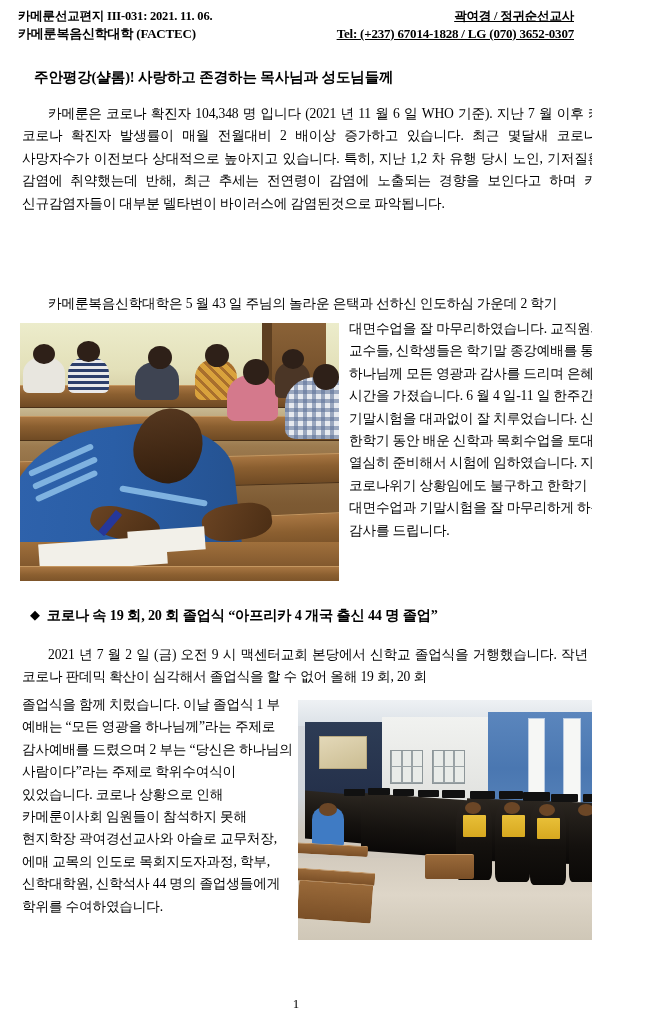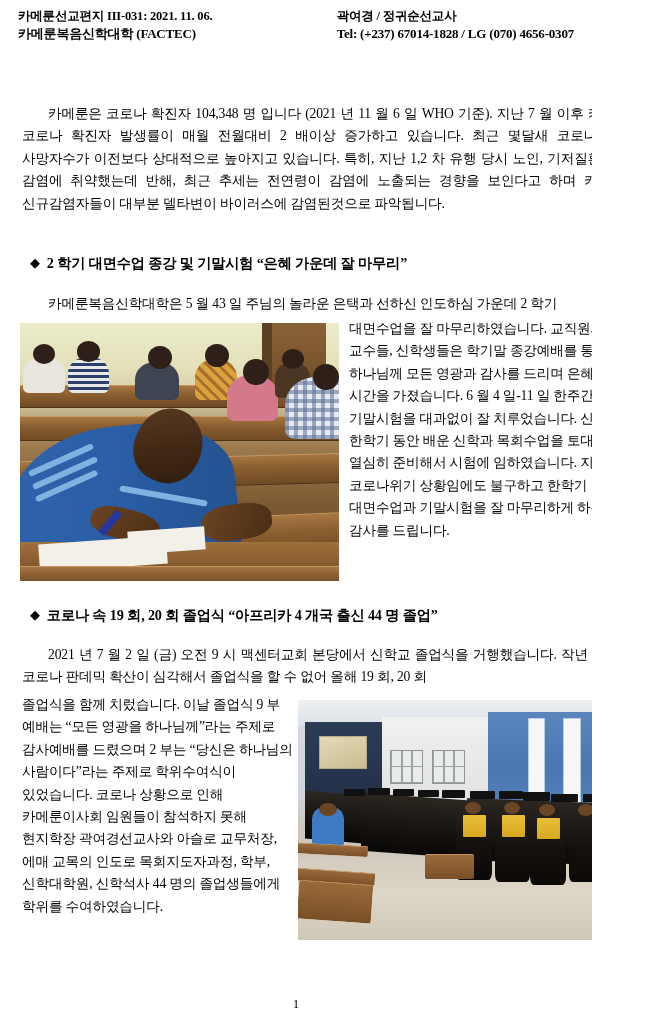--- a/index.html
+++ b/index.html
@@ -32,20 +32,22 @@
   .hdr-left {
     position: absolute;
     left: 0;
     top: 0;
     text-align: left;
   }
   .hdr-right {
     position: absolute;
     right: 0;
     top: 0;
+    text-align: right;
+    text-decoration: underline;
   }
   .hdr-line1 {
     font-size: 12.5px;
     font-weight: bold;
     line-height: 17px;
     white-space: nowrap;
     letter-spacing: -0.2px;
   }
   .hdr-line2 {
     font-size: 13px;
@@ -381,33 +383,31 @@
 
 <div class="page">
 
   <div class="header">
     <div class="hdr-left">
       <div class="hdr-line1">카메룬선교편지 III-031: 2021. 11. 06.</div>
       <div class="hdr-line2">카메룬복음신학대학 (FACTEC)</div>
     </div>
     <div class="hdr-right">
       <div class="hdr-line1">곽여경 / 정귀순선교사</div>
-      <div class="hdr-line2">Tel: (+237) 67014-1828 / LG (070) 4656-0307</div>
+      <div class="hdr-line2">Tel: (+237) 67014-1828 / LG (070) 3652-0307</div>
     </div>
   </div>
   <div class="hdr-rule"></div>
 
+  <div class="greeting">주안평강(샬롬)! 사랑하고 존경하는 목사님과 성도님들께</div>
 
   <div class="para-1">
     <div class="body-text"><span class="indent"></span><span>카메룬은 코로나 확진자 104,348 명 입니다 (2021 년 11 월 6 일 WHO 기준). 지난 7 월 이후 카메룬 내 코로나 확진자 발생률이 매월 전월대비 2 배이상 증가하고 있습니다. 최근 몇달새 코로나로 인한 사망자수가 이전보다 상대적으로 높아지고 있습니다. 특히, 지난 1,2 차 유행 당시 노인, 기저질환자 등이 감염에 취약했는데 반해, 최근 추세는 전연령이 감염에 노출되는 경향을 보인다고 하며 카메룬 내 신규감염자들이 대부분 델타변이 바이러스에 감염된것으로 파악됩니다.</span></div>
   </div>
 
-  <div class="sec-heading heading-2">
-    <span class="diamond">◆</span><span>2 학기 대면수업 종강 및 기말시험 “은혜 가운데 잘 마무리”</span>
-  </div>
 
   <div class="sec2-lead">
     <div class="body-text"><span class="indent"></span><span>카메룬복음신학대학은 5 월 43 일 주님의 놀라운 은택과 선하신 인도하심 가운데 2 학기</span></div>
   </div>
 
   <div class="photo-exam">
     <div class="ph1">
       <div class="wall"></div>
       <div class="doorframe"></div>
       <div class="door"></div>
@@ -461,21 +461,21 @@
 
   <div class="sec-heading heading-3">
     <span class="diamond">◆</span><span>코로나 속 19 회, 20 회 졸업식 “아프리카 4 개국 출신 44 명 졸업”</span>
   </div>
 
   <div class="sec3-lead">
     <div class="body-text"><span class="indent"></span><span>2021 년 7 월 2 일 (금) 오전 9 시 맥센터교회 본당에서 신학교 졸업식을 거행했습니다. 작년 이맘때는 코로나 판데믹 확산이 심각해서 졸업식을 할 수 없어 올해 19 회, 20 회</span></div>
   </div>
 
   <div class="sec3-side">
-    <div class="body-text">졸업식을 함께 치렀습니다. 이날 졸업식 9 부 예배는 “모든 영광을 하나님께”라는 주제로 감사예배를 드렸으며 2 부는 “당신은 하나님의 사람이다”라는 주제로 학위수여식이 있었습니다. 코로나 상황으로 인해 카메룬이사회 임원들이 참석하지 못해 현지학장 곽여경선교사와 아슬로 교무처장, 에매 교목의 인도로 목회지도자과정, 학부, 신학대학원, 신학석사 44 명의 졸업생들에게 학위를 수여하였습니다.</div>
+    <div class="body-text">졸업식을 함께 치렀습니다. 이날 졸업식 1 부 예배는 “모든 영광을 하나님께”라는 주제로 감사예배를 드렸으며 2 부는 “당신은 하나님의 사람이다”라는 주제로 학위수여식이 있었습니다. 코로나 상황으로 인해 카메룬이사회 임원들이 참석하지 못해 현지학장 곽여경선교사와 아슬로 교무처장, 에매 교목의 인도로 목회지도자과정, 학부, 신학대학원, 신학석사 44 명의 졸업생들에게 학위를 수여하였습니다.</div>
   </div>
 
   <div class="photo-grad">
     <div class="ph2">
       <div class="ceiling"></div>
       <div class="blue-wall-r"></div>
       <div class="windowcol" style="right:30%;"></div>
       <div class="windowcol" style="right:20%;"></div>
       <div class="window-big"></div>
       <div class="dark-wall"></div>

